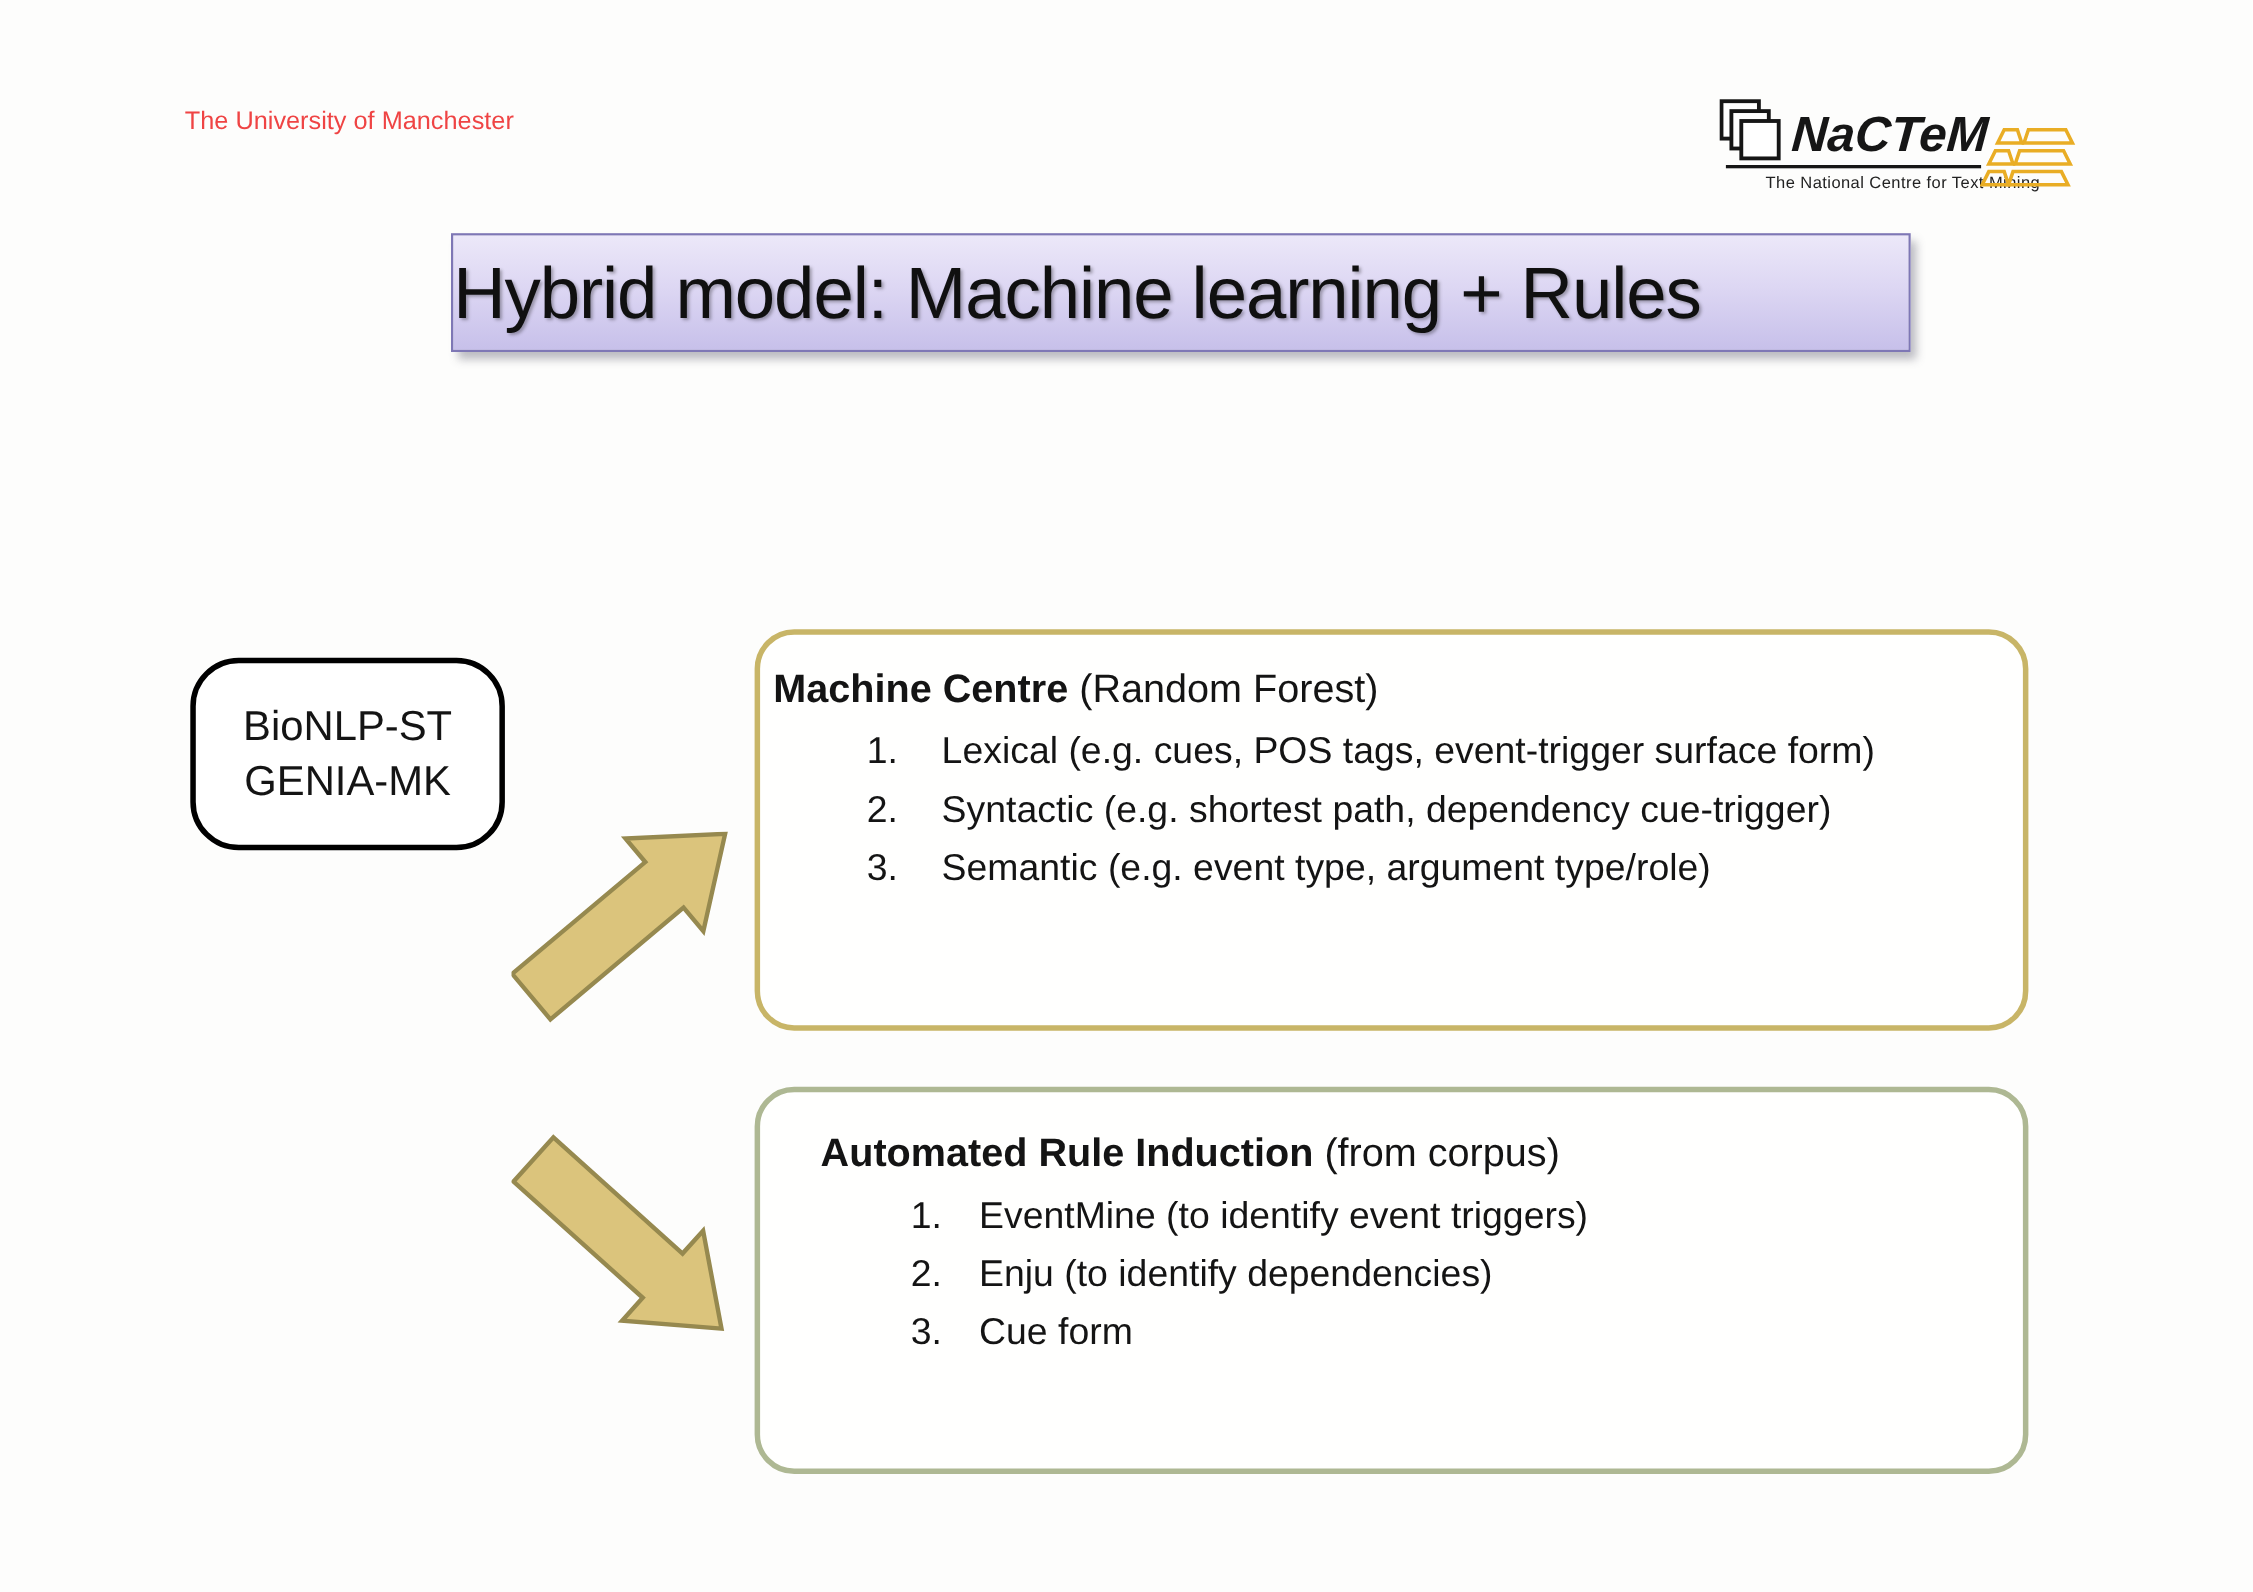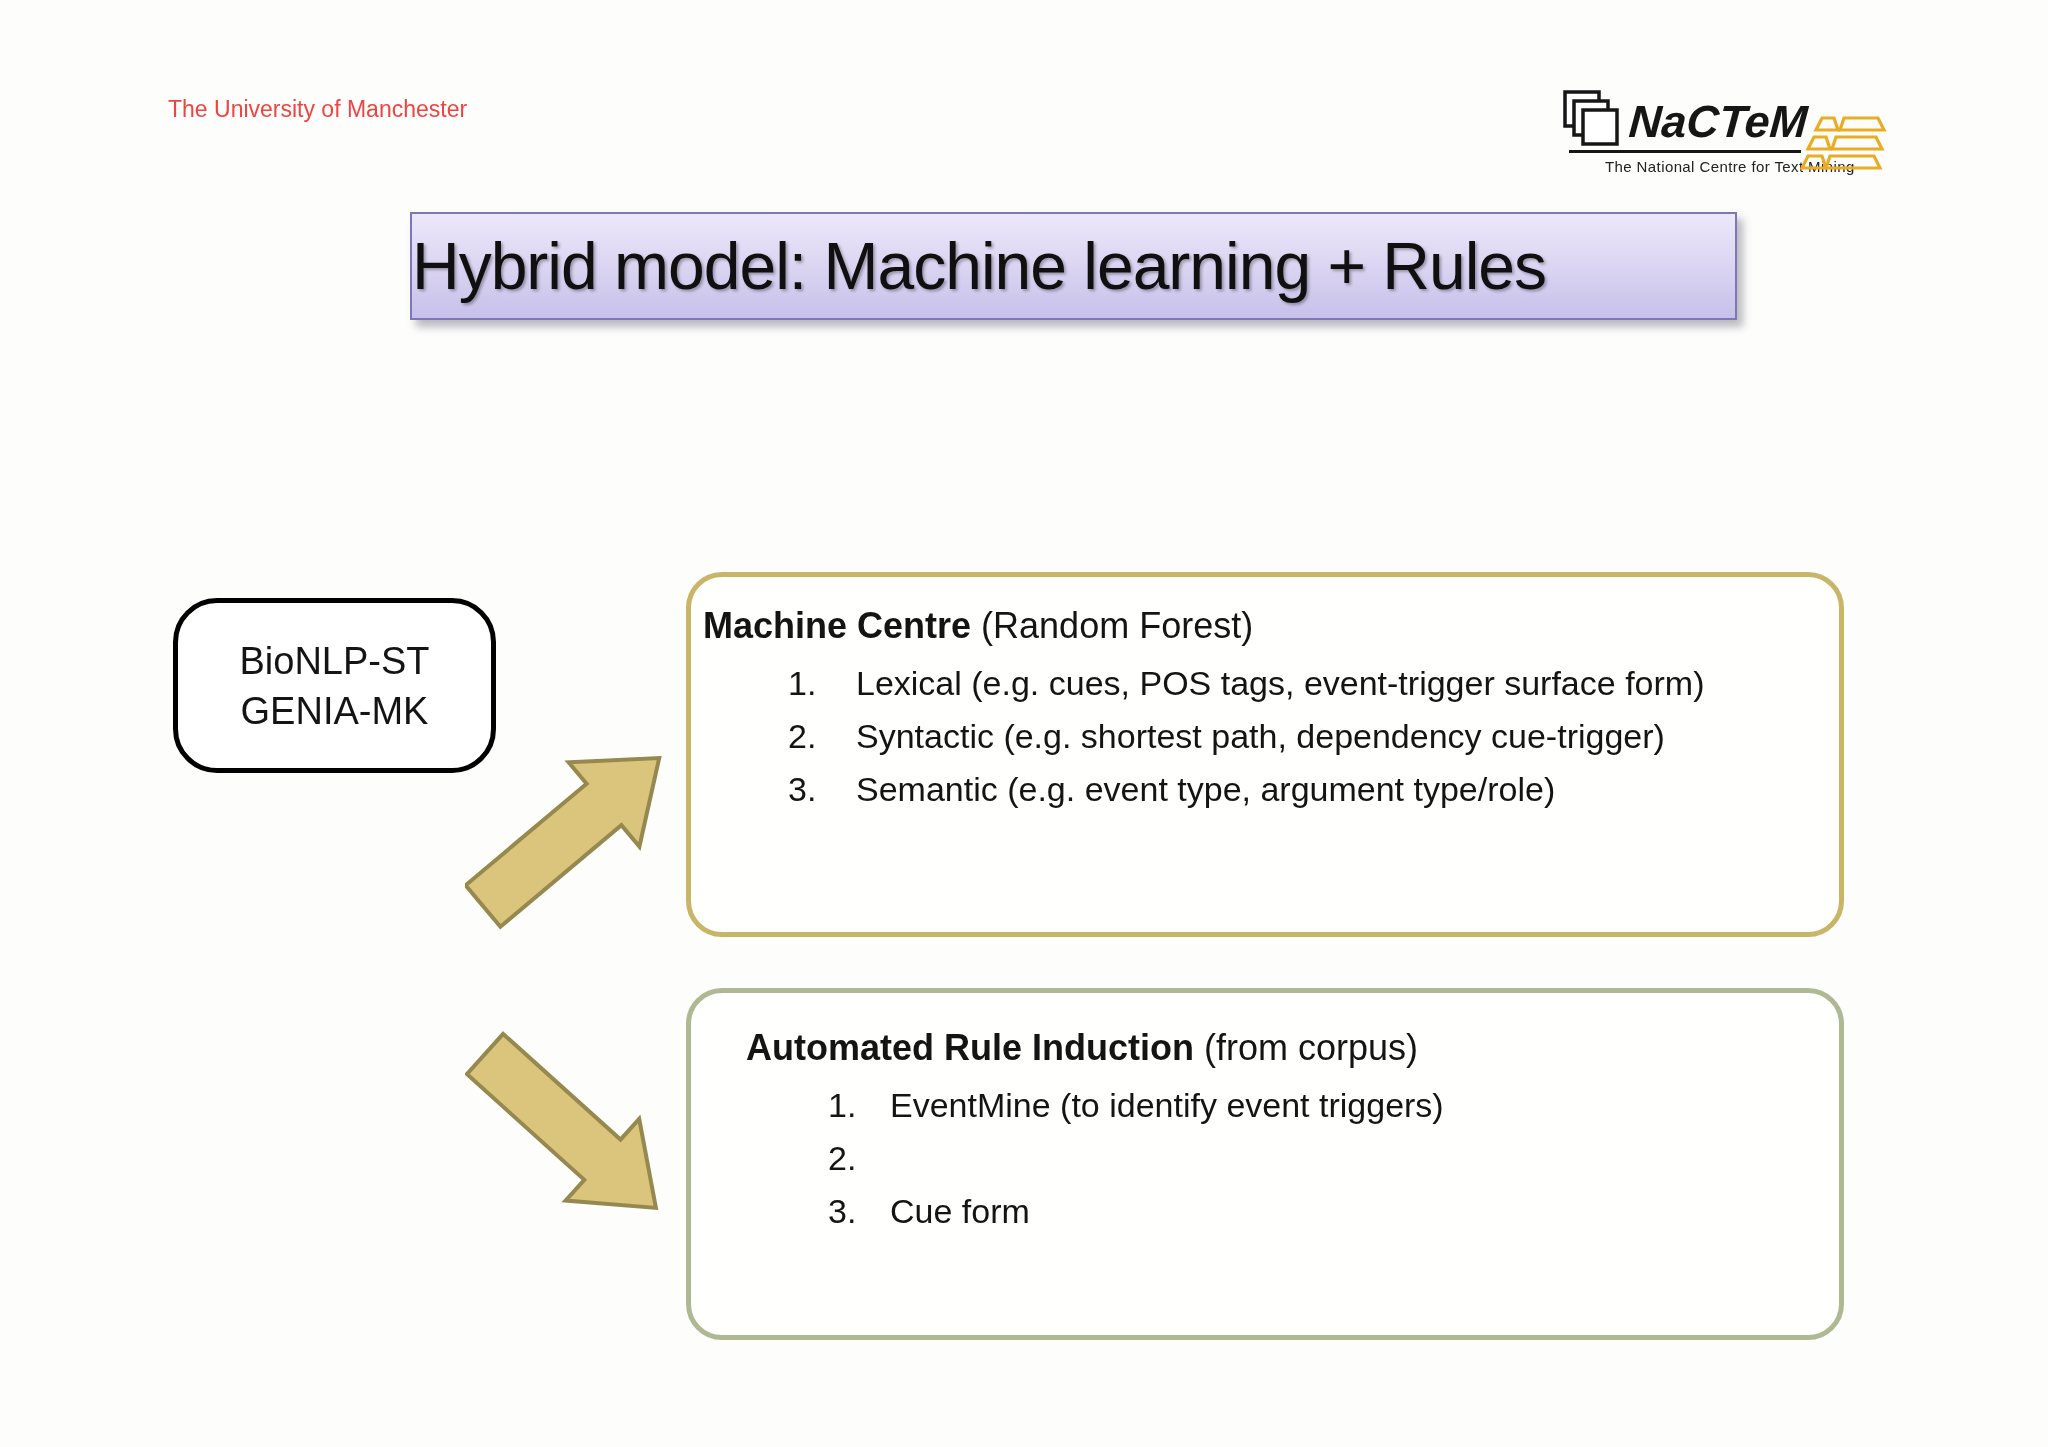--- a/index.html
+++ b/index.html
@@ -52,21 +52,21 @@
     text-shadow:2px 2px 3px rgba(0,0,0,.30);
   }
 
   
   .lbox{
     position:absolute;background:#ffffff;border:5px solid #000;border-radius:44px;
     display:flex;flex-direction:column;align-items:center;justify-content:center;
     box-sizing:border-box;text-align:center;
   }
   .lbox .line{font-size:38px;line-height:50px;color:#141414;}
-  #source-box{left:173px;top:598px;width:323px;height:175px;}
+  #source-box{left:173px;top:598px;width:286px;height:175px;}
   #model-box{left:163px;top:885px;width:295px;height:177px;}
 
   
   .arrow-svg{position:absolute;}
   #arrow-up{left:465px;top:756px;}
   #arrow-down{left:465px;top:1030px;}
 
   
   .rbox{
     position:absolute;left:686px;width:1158px;background:#fffffe;
@@ -150,20 +150,21 @@
 
   <div id="rules-box" class="rbox">
     <div class="rhead"><span class="b">Automated Rule Induction</span><span> (from corpus)</span></div>
     <div class="rlist">
       <div class="li">
           <span class="num">1.</span>
           <span>EventMine (to identify event triggers)</span>
         </div>
       <div class="li">
           <span class="num">2.</span>
+          <span>Enju (to identify dependencies)</span>
         </div>
       <div class="li">
           <span class="num">3.</span>
           <span>Cue form</span>
         </div>
     </div>
   </div>
 
 </div>
 

